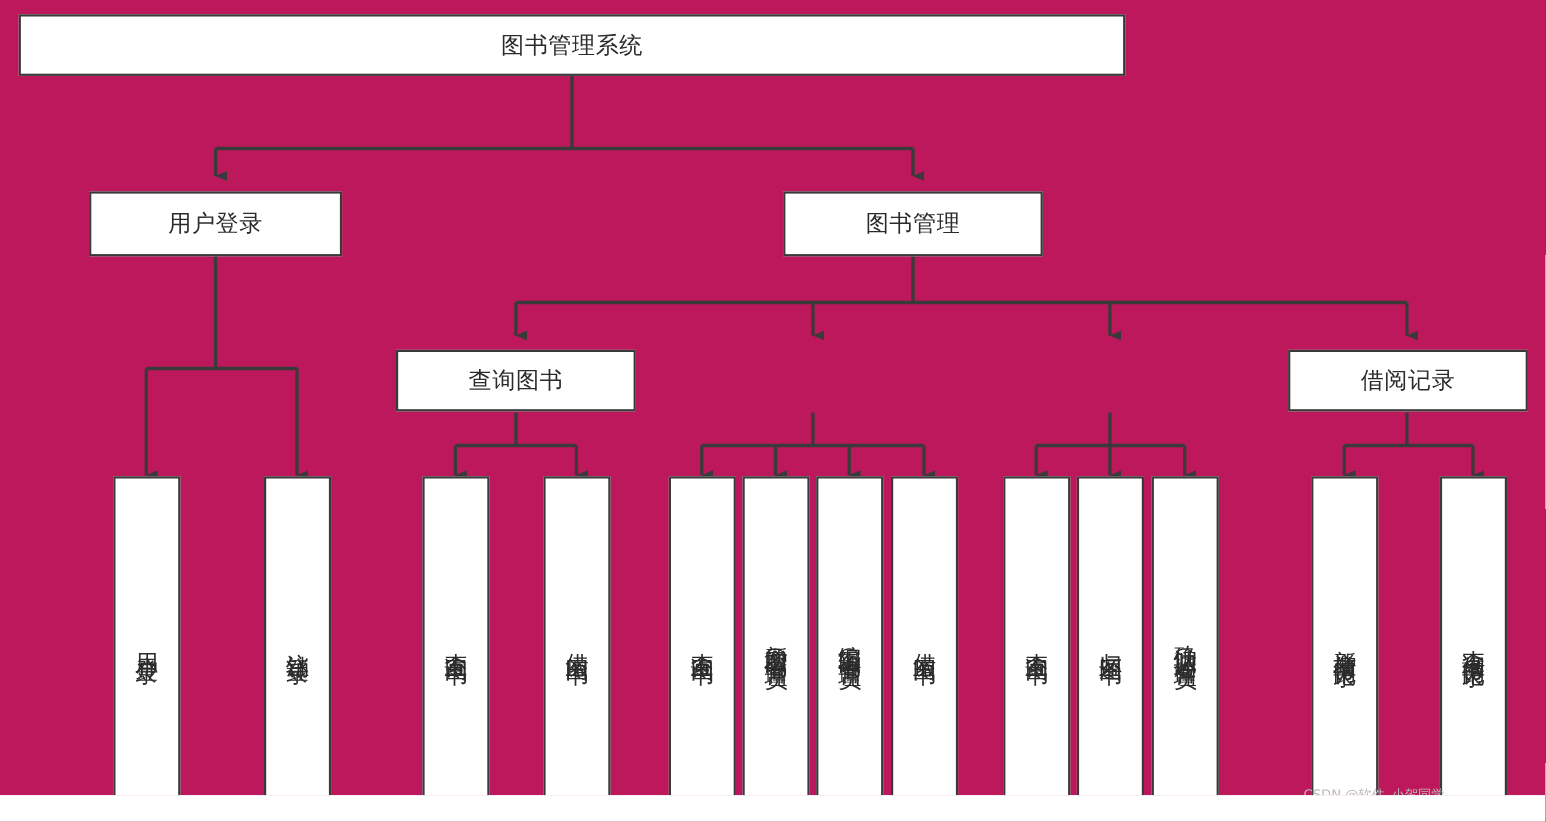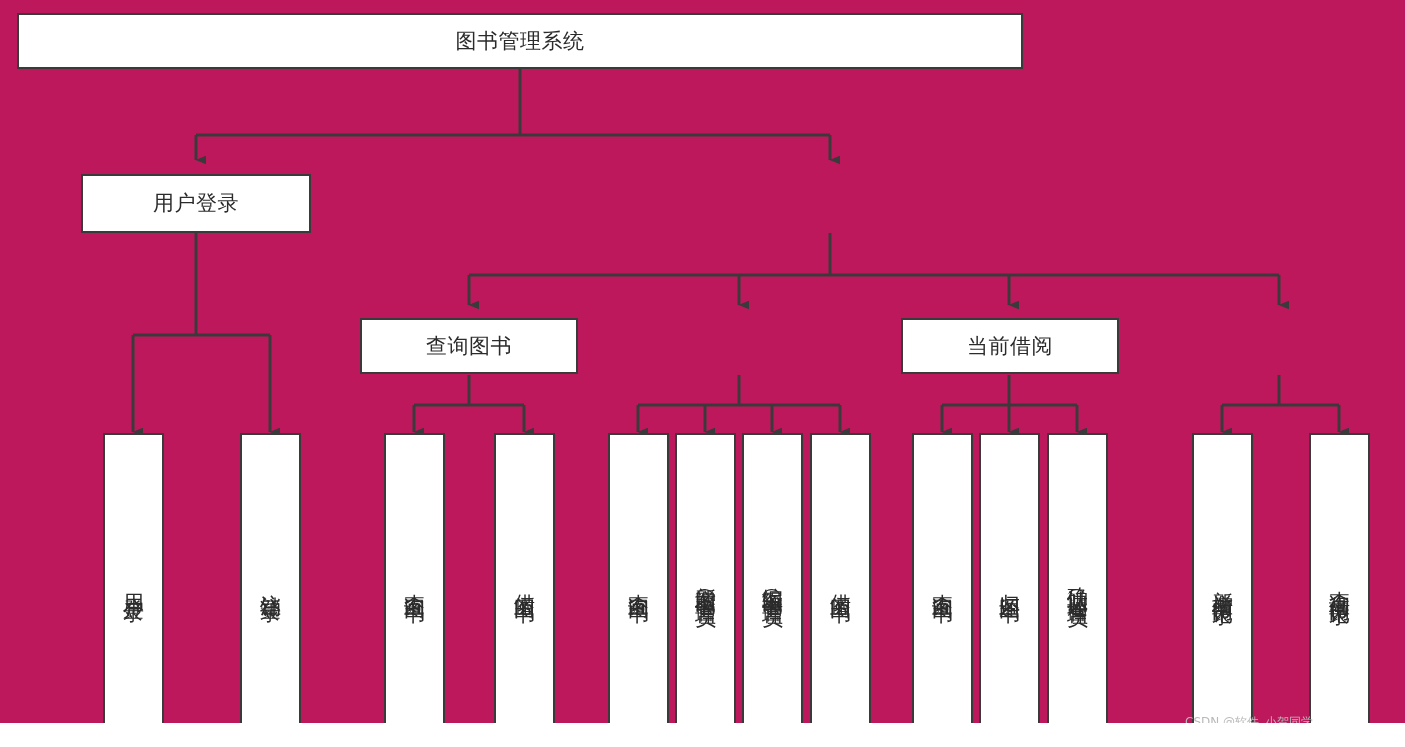--- a/index.html
+++ b/index.html
@@ -121,26 +121,29 @@
     </g>
   </svg>
 
   <div class="node horiz" style="left:17px; top:13px; width:1006px; height:56px;">
     <span class="lbl">图书管理系统</span>
   </div>
 
   <div class="node horiz" style="left:81px; top:174px; width:230px; height:59px;">
     <span class="lbl">用户登录</span>
   </div>
+  <div class="node horiz" style="left:712px; top:174px; width:236px; height:59px;">
+    <span class="lbl">图书管理</span>
+  </div>
 
   <div class="node horiz" style="left:360px; top:318px; width:218px; height:56px;">
     <span class="lbl">查询图书</span>
   </div>
-  <div class="node horiz" style="left:901px; top:318px; width:218px; height:56px;">
-    <span class="lbl">当前借阅</span>
+  <div class="node horiz" style="left:1171px; top:318px; width:218px; height:56px;">
+    <span class="lbl">借阅记录</span>
   </div>
 
   <div class="node vert" style="left:103px; top:433px; width:61px; height:300px;">
     <span class="lbl">用户登录</span>
   </div>
   <div class="node vert" style="left:240px; top:433px; width:61px; height:300px;">
     <span class="lbl">注销登录</span>
   </div>
 
   <div class="node vert" style="left:384px; top:433px; width:61px; height:300px;">

